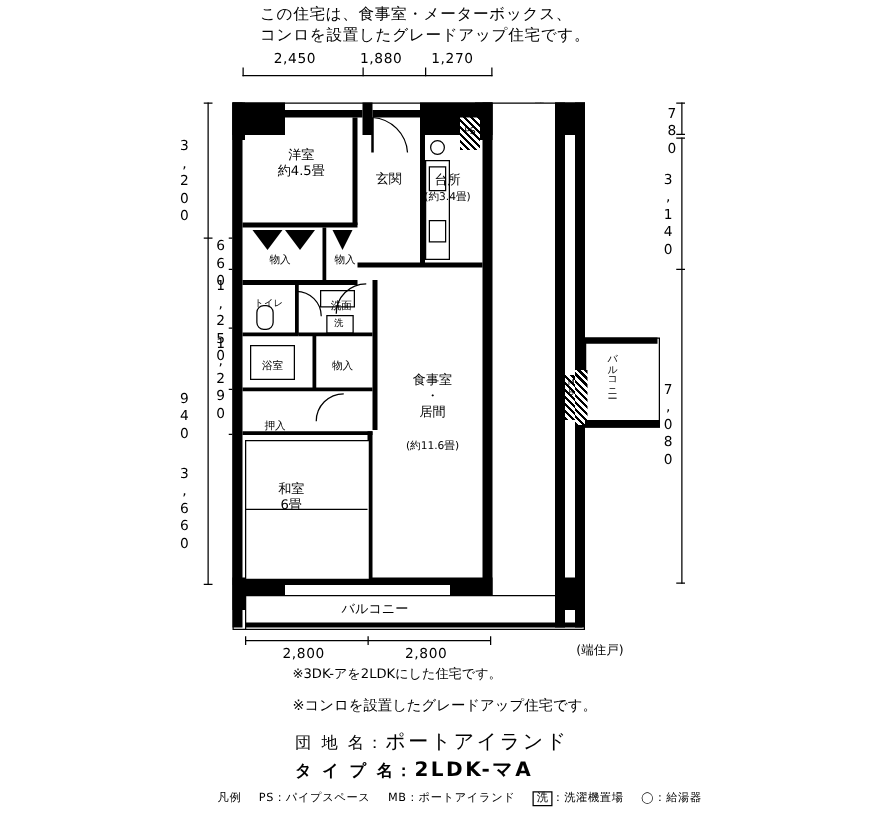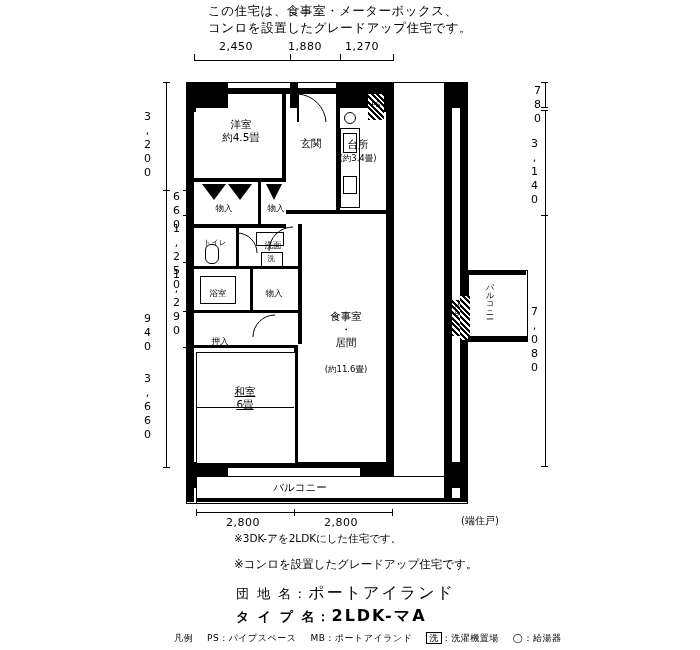--- a/index.html
+++ b/index.html
@@ -209,28 +209,28 @@
   <span>約4.5畳</span>
 </div>
 
 <div class="abs room" style="left:288px;top:126px;width:46px;margin-top:11px;">玄関</div>
 
 <div class="abs room" style="left:330px;top:138px;width:56px;">
   <span>台所</span><br>
   <span class="tiny">(約3.4畳)</span>
 </div>
 
-<div class="abs room" style="left:306px;top:310px;width:80px;">
+<div class="abs room" style="left:306px;top:298px;width:80px;">
   <span>食事室</span><br>
   <span>・</span><br>
   <span>居間</span><br><br>
   <span class="tiny">(約11.6畳)</span>
 </div>
 
-<div class="abs room" style="left:214px;top:385px;width:62px;text-decoration:underline;">
+<div class="abs room" style="left:202px;top:385px;width:62px;">
   <span>和室</span><br>
   <span>6畳</span>
 </div>
 
 <div class="abs tiny" style="left:204px;top:203px;width:40px;">物入</div>
 <div class="abs tiny" style="left:258px;top:203px;width:36px;">物入</div>
 <div class="abs tinier" style="left:196px;top:238px;width:38px;">トイレ</div>
 <div class="abs tiny" style="left:253px;top:240px;width:40px;">洗面</div>
 <div class="abs tiny" style="left:200px;top:288px;width:36px;">浴室</div>
 <div class="abs tiny" style="left:256px;top:288px;width:36px;">物入</div>

